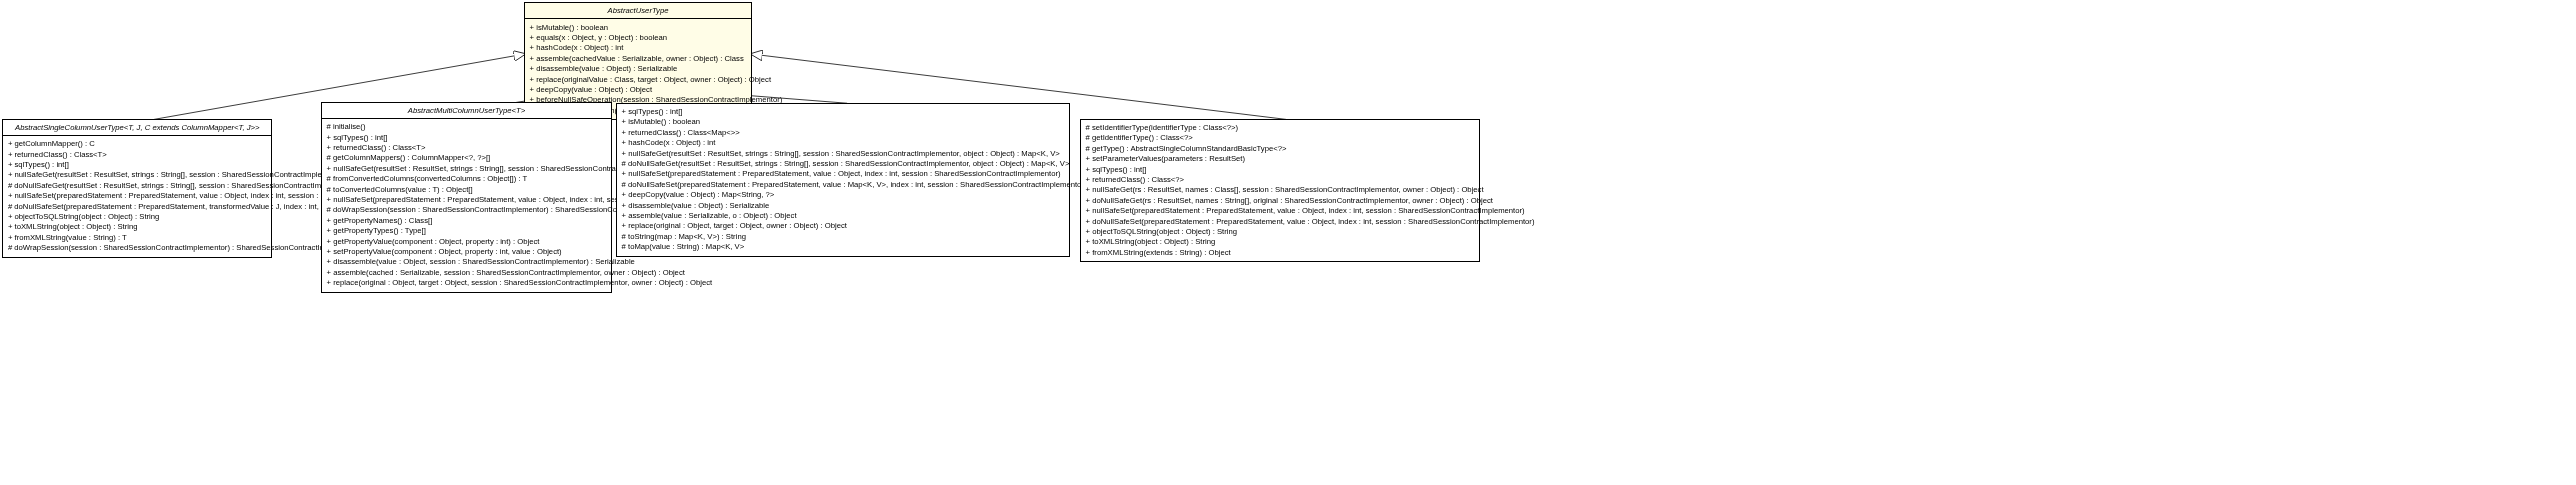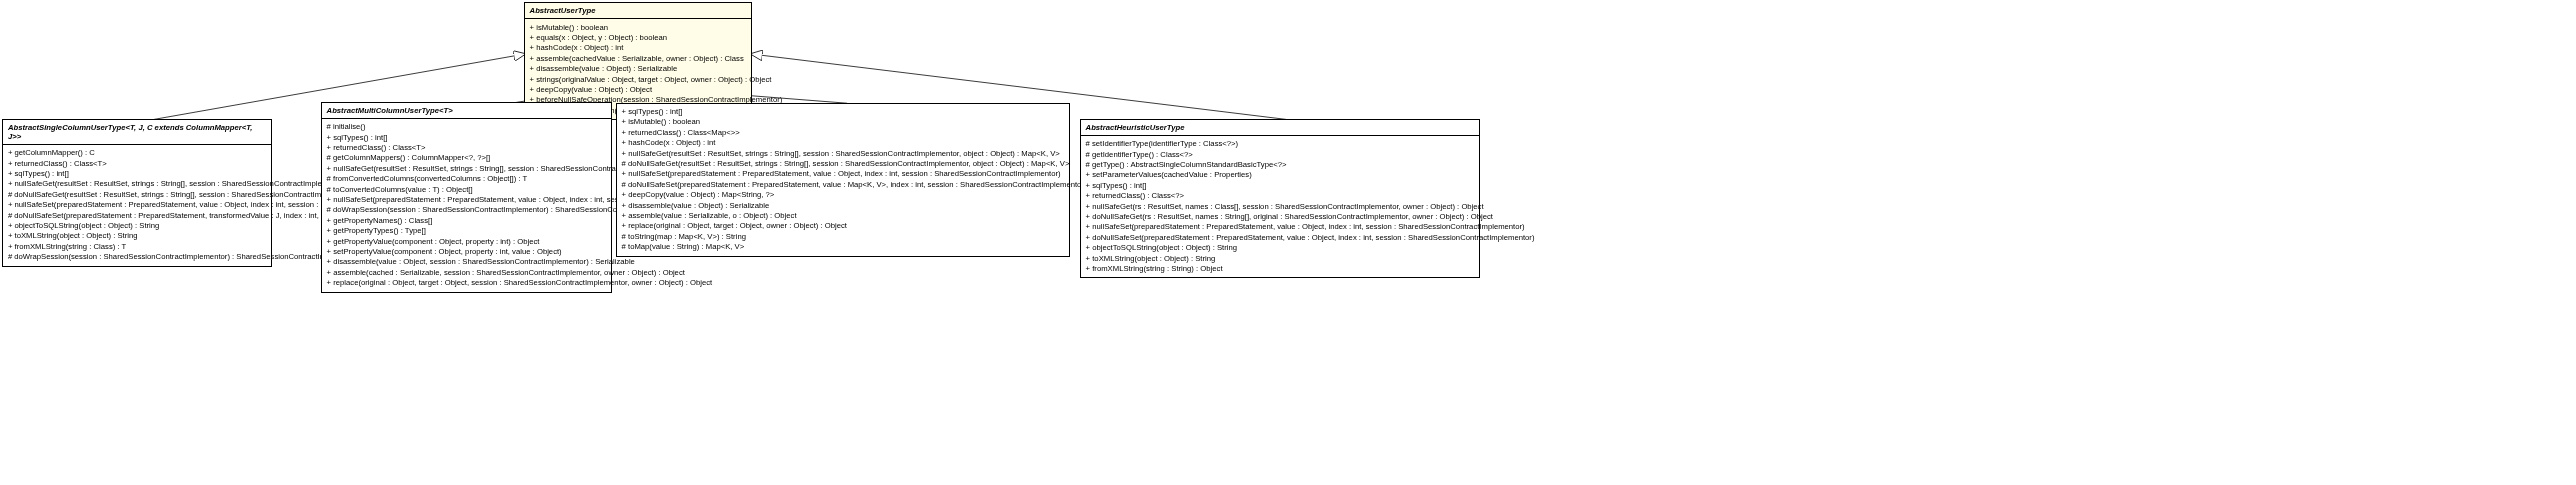--- a/index.html
+++ b/index.html
@@ -14,23 +14,24 @@
     position: relative;
   }
   .uml-class {
     position: absolute;
     border: 0.8px solid #000;
     background: #fff;
   }
   .uml-class.abstract-top { background: #fffde7; }
   .uml-name {
     border-bottom: 0.8px solid #000;
+    text-align: center;
     padding: 3.1px 4.6px;
     font-style: italic;
-    font-weight: bold;
+    font-weight: normal;
   }
   .uml-body {
     padding: 3.1px 4.6px;
   }
   .uml-body div {
     white-space: nowrap;
     line-height: 1.35;
   }
   svg.connectors {
     position: absolute;
@@ -55,40 +56,40 @@
 </svg>
 
 <div class="uml-class abstract-top" style="left:524px; top:2.3px; width:228px;">
   <div class="uml-name">AbstractUserType</div>
   <div class="uml-body">
       <div>+ isMutable() : boolean</div>
       <div>+ equals(x : Object, y : Object) : boolean</div>
       <div>+ hashCode(x : Object) : int</div>
       <div>+ assemble(cachedValue : Serializable, owner : Object) : Class</div>
       <div>+ disassemble(value : Object) : Serializable</div>
-      <div>+ strings(originalValue : Object, target : Object, owner : Object) : Object</div>
+      <div>+ replace(originalValue : Class, target : Object, owner : Object) : Object</div>
       <div>+ deepCopy(value : Object) : Object</div>
       <div>+ beforeNullSafeOperation(session : SharedSessionContractImplementor)</div>
       <div>+ afterNullSafeOperation(session : SharedSessionContractImplementor)</div>
     </div>
 </div>
 
 <div class="uml-class" style="left:2.3px; top:119px; width:270px;">
   <div class="uml-name">AbstractSingleColumnUserType&lt;T, J, C extends ColumnMapper&lt;T, J&gt;&gt;</div>
   <div class="uml-body">
       <div>+ getColumnMapper() : C</div>
       <div>+ returnedClass() : Class&lt;T&gt;</div>
       <div>+ sqlTypes() : int[]</div>
       <div>+ nullSafeGet(resultSet : ResultSet, strings : String[], session : SharedSessionContractImplementor, object : Object) : T</div>
       <div># doNullSafeGet(resultSet : ResultSet, strings : String[], session : SharedSessionContractImplementor, object : Object) : J</div>
       <div>+ nullSafeSet(preparedStatement : PreparedStatement, value : Object, index : int, session : SharedSessionContractImplementor)</div>
       <div># doNullSafeSet(preparedStatement : PreparedStatement, transformedValue : J, index : int, session : SharedSessionContractImplementor)</div>
       <div>+ objectToSQLString(object : Object) : String</div>
       <div>+ toXMLString(object : Object) : String</div>
-      <div>+ fromXMLString(string : Class) : T</div>
+      <div>+ fromXMLString(value : String) : T</div>
       <div># doWrapSession(session : SharedSessionContractImplementor) : SharedSessionContractImplementor</div>
     </div>
 </div>
 
 <div class="uml-class" style="left:321px; top:102px; width:291px;">
   <div class="uml-name">AbstractMultiColumnUserType&lt;T&gt;</div>
   <div class="uml-body">
       <div># initialise()</div>
       <div>+ sqlTypes() : int[]</div>
       <div>+ returnedClass() : Class&lt;T&gt;</div>
@@ -121,30 +122,29 @@
       <div>+ deepCopy(value : Object) : Map&lt;String, ?&gt;</div>
       <div>+ disassemble(value : Object) : Serializable</div>
       <div>+ assemble(value : Serializable, o : Object) : Object</div>
       <div>+ replace(original : Object, target : Object, owner : Object) : Object</div>
       <div># toString(map : Map&lt;K, V&gt;) : String</div>
       <div># toMap(value : String) : Map&lt;K, V&gt;</div>
     </div>
 </div>
 
 <div class="uml-class" style="left:1080px; top:119px; width:400px;">
-  <div class="uml-name">AbstractHeuristicUserType</div>
   <div class="uml-body">
       <div># setIdentifierType(identifierType : Class&lt;?&gt;)</div>
       <div># getIdentifierType() : Class&lt;?&gt;</div>
       <div># getType() : AbstractSingleColumnStandardBasicType&lt;?&gt;</div>
-      <div>+ setParameterValues(cachedValue : Properties)</div>
+      <div>+ setParameterValues(parameters : ResultSet)</div>
       <div>+ sqlTypes() : int[]</div>
       <div>+ returnedClass() : Class&lt;?&gt;</div>
       <div>+ nullSafeGet(rs : ResultSet, names : Class[], session : SharedSessionContractImplementor, owner : Object) : Object</div>
       <div>+ doNullSafeGet(rs : ResultSet, names : String[], original : SharedSessionContractImplementor, owner : Object) : Object</div>
       <div>+ nullSafeSet(preparedStatement : PreparedStatement, value : Object, index : int, session : SharedSessionContractImplementor)</div>
       <div>+ doNullSafeSet(preparedStatement : PreparedStatement, value : Object, index : int, session : SharedSessionContractImplementor)</div>
       <div>+ objectToSQLString(object : Object) : String</div>
       <div>+ toXMLString(object : Object) : String</div>
-      <div>+ fromXMLString(string : String) : Object</div>
+      <div>+ fromXMLString(extends : String) : Object</div>
     </div>
 </div>
 
 
 </body></html>

